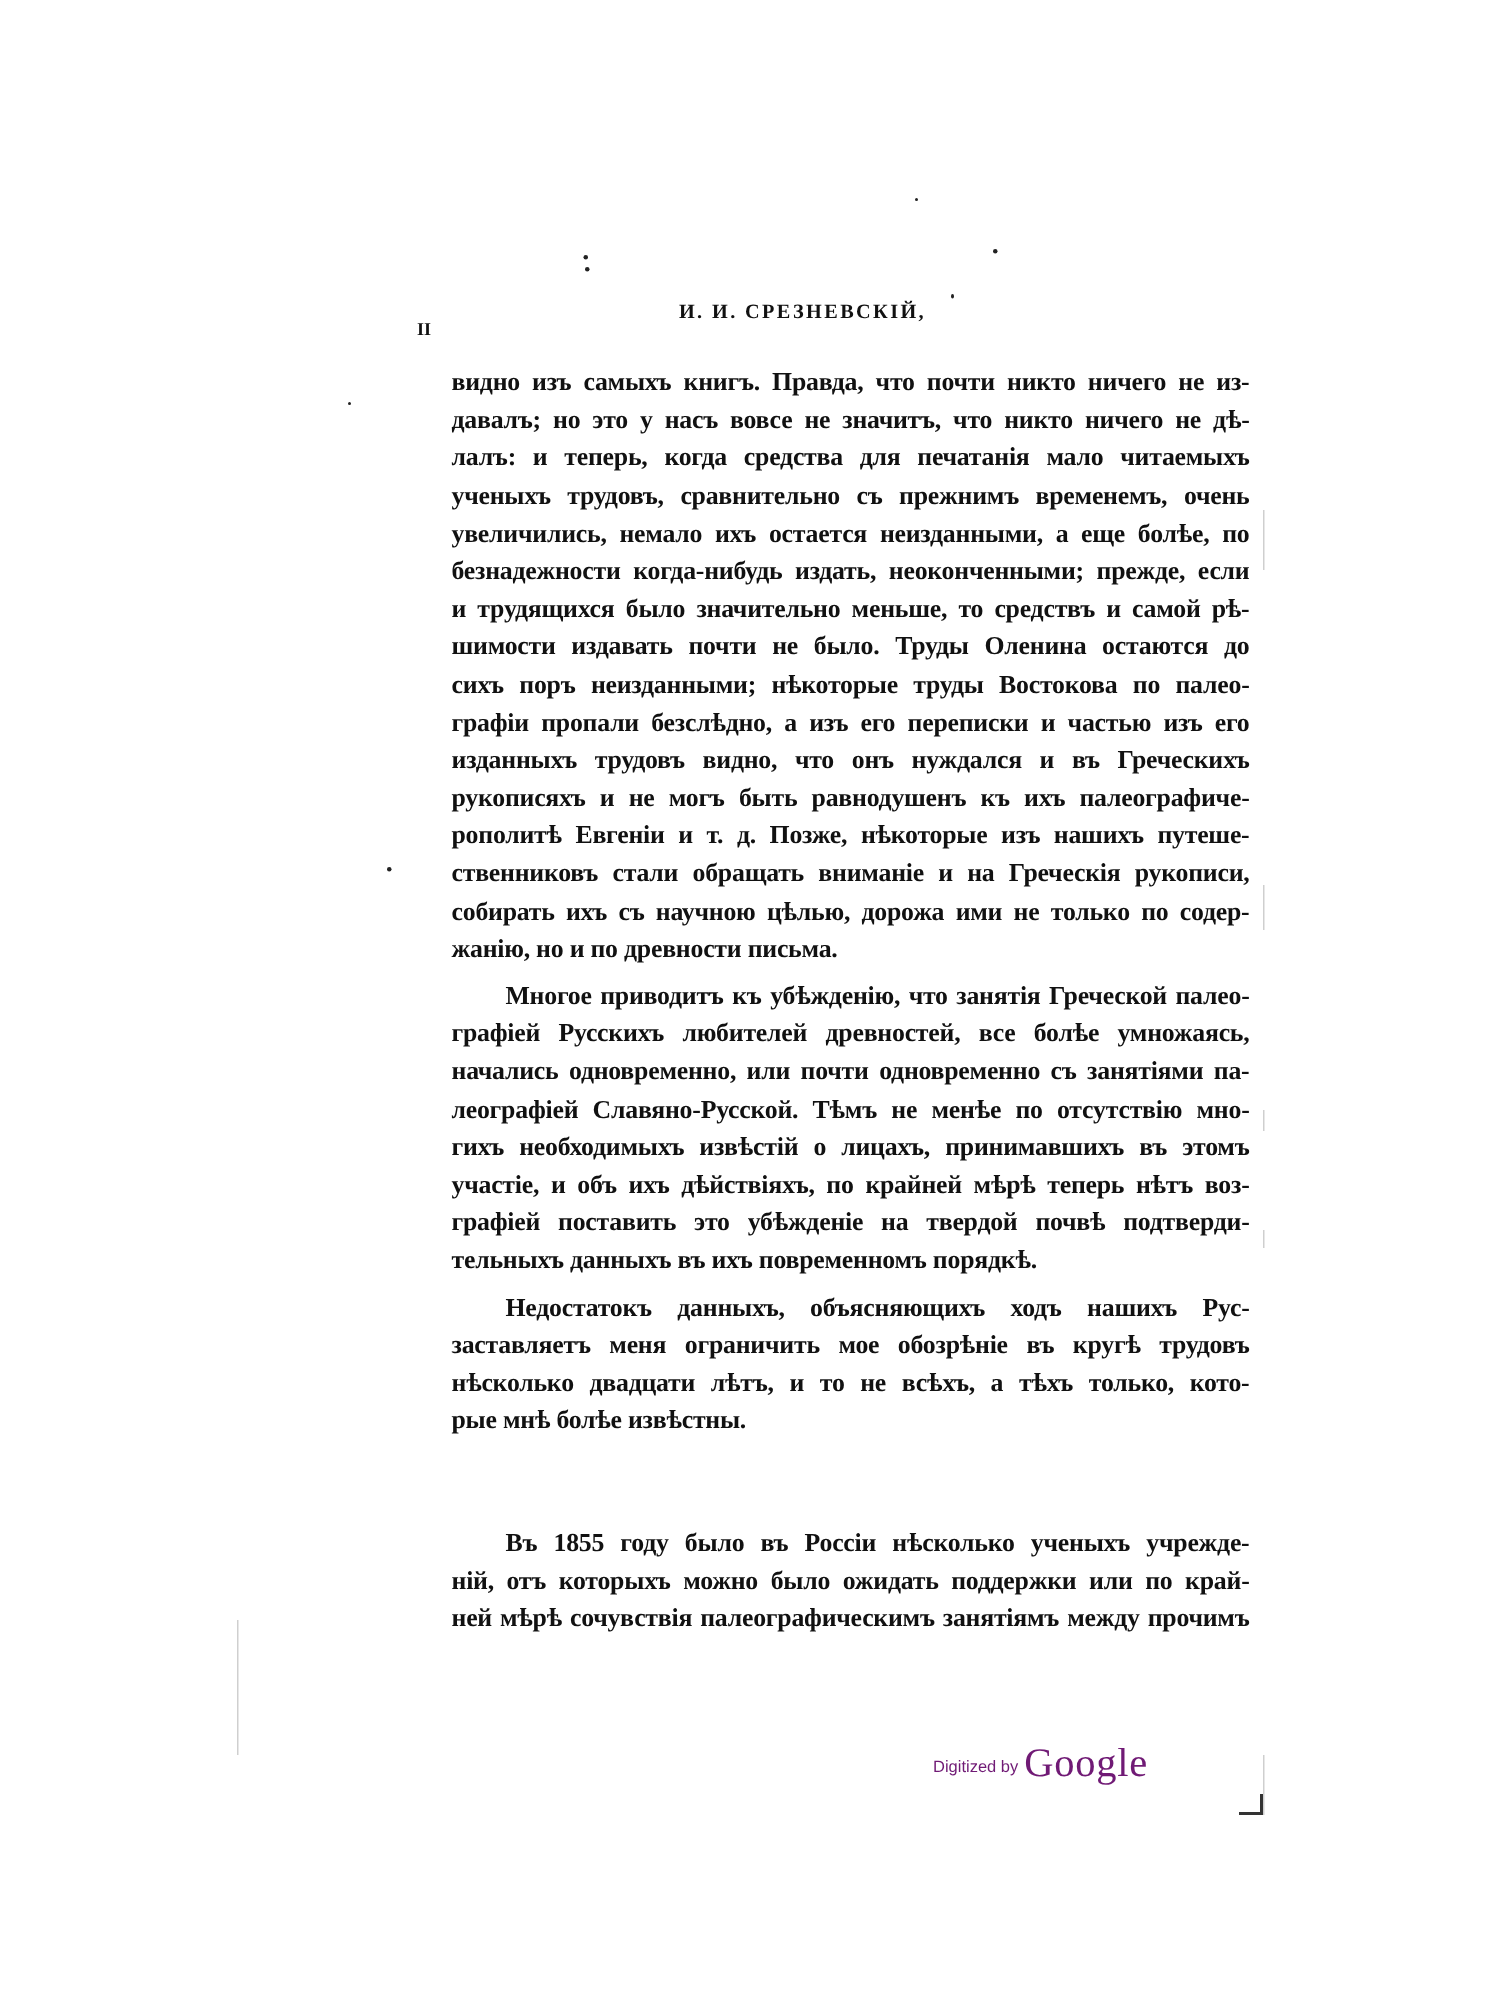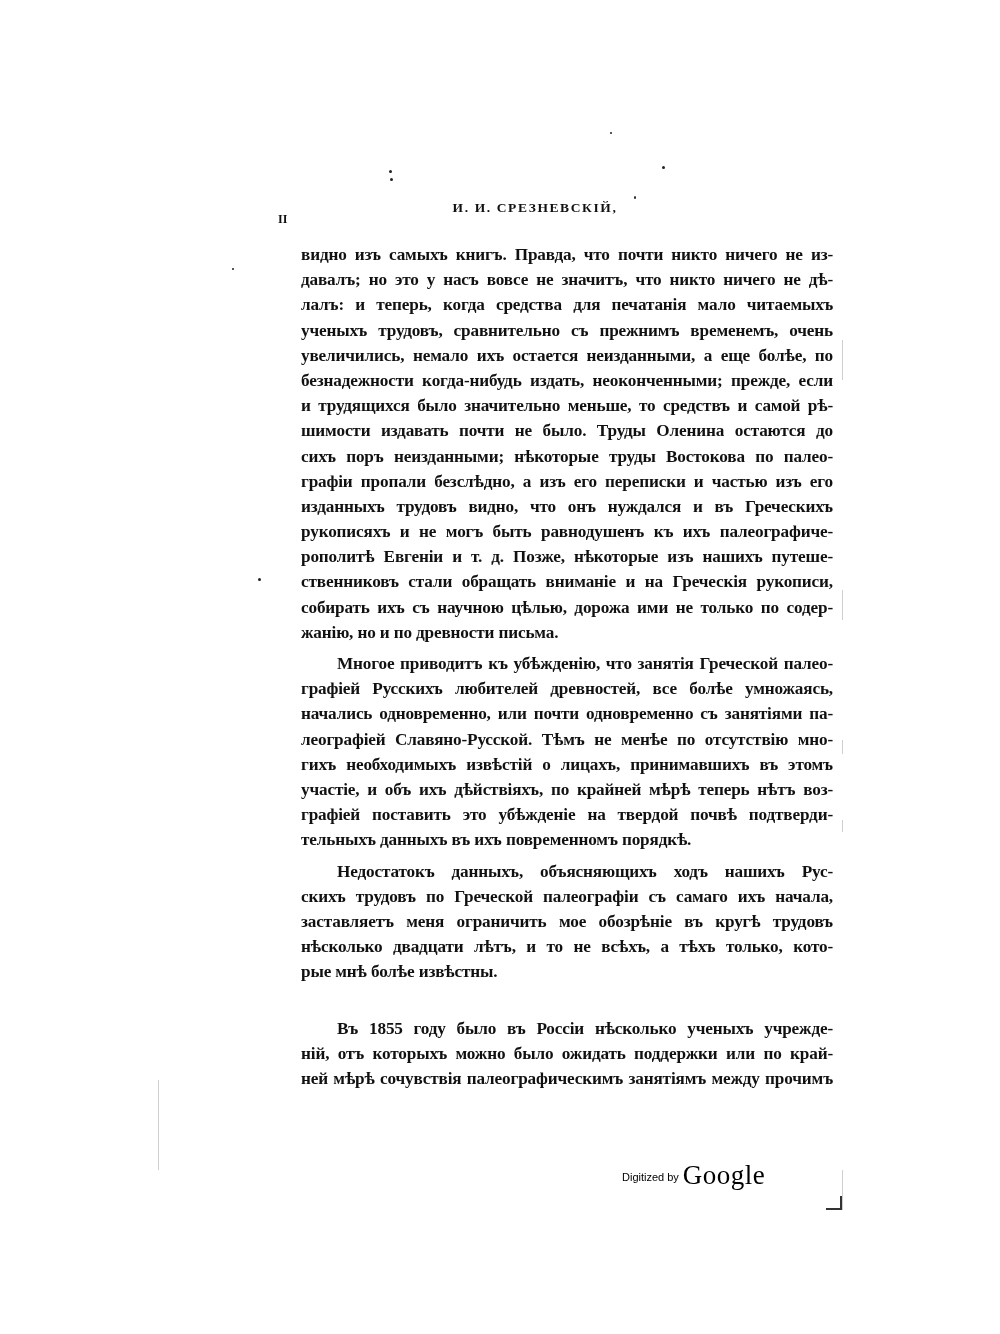--- a/index.html
+++ b/index.html
@@ -71,21 +71,21 @@
     .para {
       margin: 0;
     }
     .para + .para { margin-top: 6px; }
     #block-1 { top: 242px; }
     #block-2 { top: 1016px; }
     .watermark {
       position: absolute;
       left: 622px;
       top: 1160px;
-      color: #000000;
+      color: #701a75;
       white-space: nowrap;
     }
     .wm-small {
       font-family: "Liberation Sans", "DejaVu Sans", sans-serif;
       font-size: 11px;
       vertical-align: 3px;
     }
     .wm-big {
       font-family: "Liberation Serif", "DejaVu Serif", serif;
       font-size: 27px;
@@ -143,21 +143,20 @@
       <span class="line">начались одновременно, или почти одновременно съ занятіями па-</span>
       <span class="line">леографіей Славяно-Русской. Тѣмъ не менѣе по отсутствію мно-</span>
       <span class="line">гихъ необходимыхъ извѣстій о лицахъ, принимавшихъ въ этомъ</span>
       <span class="line">участіе, и объ ихъ дѣйствіяхъ, по крайней мѣрѣ теперь нѣтъ воз-</span>
       <span class="line">графіей поставить это убѣжденіе на твердой почвѣ подтверди-</span>
       <span class="line last">тельныхъ данныхъ въ ихъ повременномъ порядкѣ.</span>
     </p>
 
     <p class="para">
       <span class="line indent">Недостатокъ данныхъ, объясняющихъ ходъ нашихъ Рус-</span>
-      <span class="line">скихъ трудовъ по Греческой палеографіи съ самаго ихъ начала,</span>
       <span class="line">заставляетъ меня ограничить мое обозрѣніе въ кругѣ трудовъ</span>
       <span class="line">нѣсколько двадцати лѣтъ, и то не всѣхъ, а тѣхъ только, кото-</span>
       <span class="line last">рые мнѣ болѣе извѣстны.</span>
     </p>
   </div>
 
   <div class="text-block" id="block-2">
     <p class="para">
       <span class="line indent">Въ 1855 году было въ Россіи нѣсколько ученыхъ учрежде-</span>
       <span class="line">ній, отъ которыхъ можно было ожидать поддержки или по край-</span>

